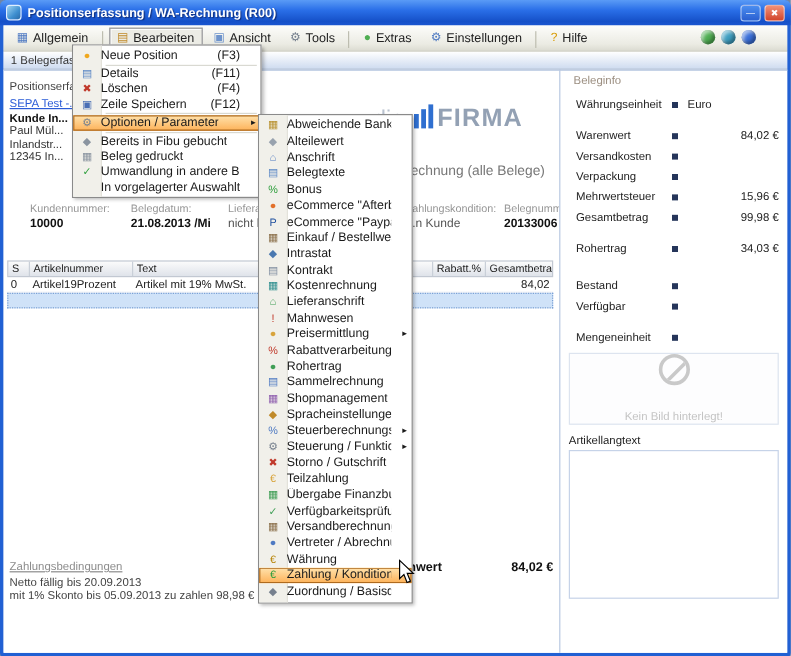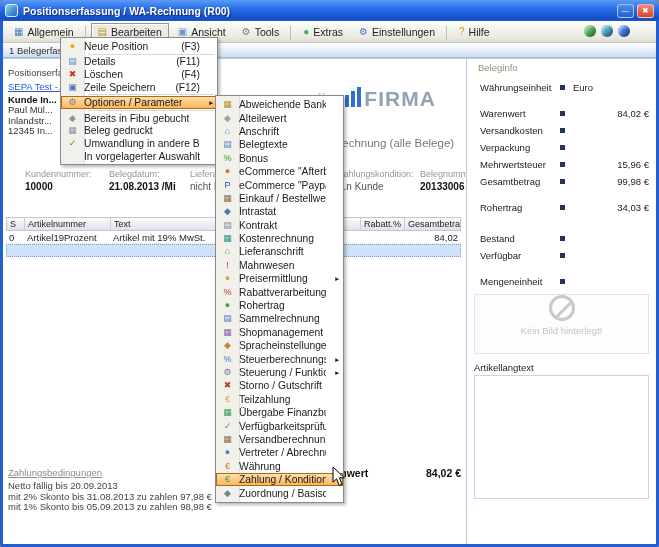--- a/index.html
+++ b/index.html
@@ -69,21 +69,21 @@
 .binfo-rows{margin-top:6px}
 .pinfo-rows{margin-top:14px}
 .brow{display:flex;align-items:center;height:17px;padding:0 2px 0 8px;font-size:9.5px;color:#222}
 .brow .blabel{flex:1;white-space:nowrap;overflow:hidden}
 .bsq{width:5px;height:5px;background:#25355a;margin-right:6px;flex:0 0 5px}
 .bval{flex:0 0 78px;text-align:right;white-space:nowrap}
 .brow.vleft .bval{text-align:left;padding-left:2px}
 .gap-before{margin-top:9px}
 .legend{position:relative;margin:12px -5px 0;border-top:1px solid #cdd9ea;height:8px}
 .legend>span{position:absolute;left:16px;top:-6px;background:#fff;padding:0 4px;font-size:9.5px;color:#9b8e80}
-.noimg{margin:4px 2px 0;border:1px solid #dde4ef;height:60px;display:flex;flex-direction:column;align-items:center;justify-content:flex-start;gap:4px;background:#fdfdfe}
+.noimg{margin:4px 2px 0;border:1px solid #dde4ef;height:60px;display:flex;flex-direction:column;align-items:center;justify-content:space-between;gap:4px;background:#fdfdfe}
 .nocircle{width:26px;height:26px;border:3px solid #c9c9c9;border-radius:50%;position:relative;overflow:hidden}
 .nocircle::after{content:"";position:absolute;left:-4px;top:9px;width:34px;height:3px;background:#c9c9c9;transform:rotate(-45deg)}
 .noimg-text{color:#c4c4c4;font-size:9.5px}
 .langtext-label{margin:8px 2px 2px;font-size:9.5px;color:#222}
 .langtext-box{margin:0 2px;border:1px solid #c6d3e8;height:124px;background:#fff}
 
 .menu{position:absolute;background:#fff;border:1px solid #8a8a8a;box-shadow:2px 2px 3px rgba(0,0,0,.28);padding:2px 0;font-size:10.3px;color:#1a1a1a}
 .menu::before{content:"";position:absolute;left:0;top:0;bottom:0;width:23px;background:#f1f0ea;border-right:1px solid #e3e2da}
 .editmenu{left:57px;top:34px;width:158px;z-index:50}
 .submenu{left:212px;top:92px;width:129px;z-index:52}
@@ -223,21 +223,20 @@
           </div>
         </div>
       <div class="selrow"></div>
     </div>
 
     <div class="payment">
       <div class="payhead">Zahlungsbedingungen</div>
       <div>
 
       <div class="payline i0">Netto fällig bis 20.09.2013</div>
-          <div class="payline i1">mit 2% Skonto bis 31.08.2013 zu zahlen 97,98 €</div>
           <div class="payline i2">mit 1% Skonto bis 05.09.2013 zu zahlen 98,98 €</div>
         </div>
     </div>
 
     <div class="totalrow">
       <span>Warenwert</span>
       <span>84,02 €</span>
     </div>
   </div>
 

